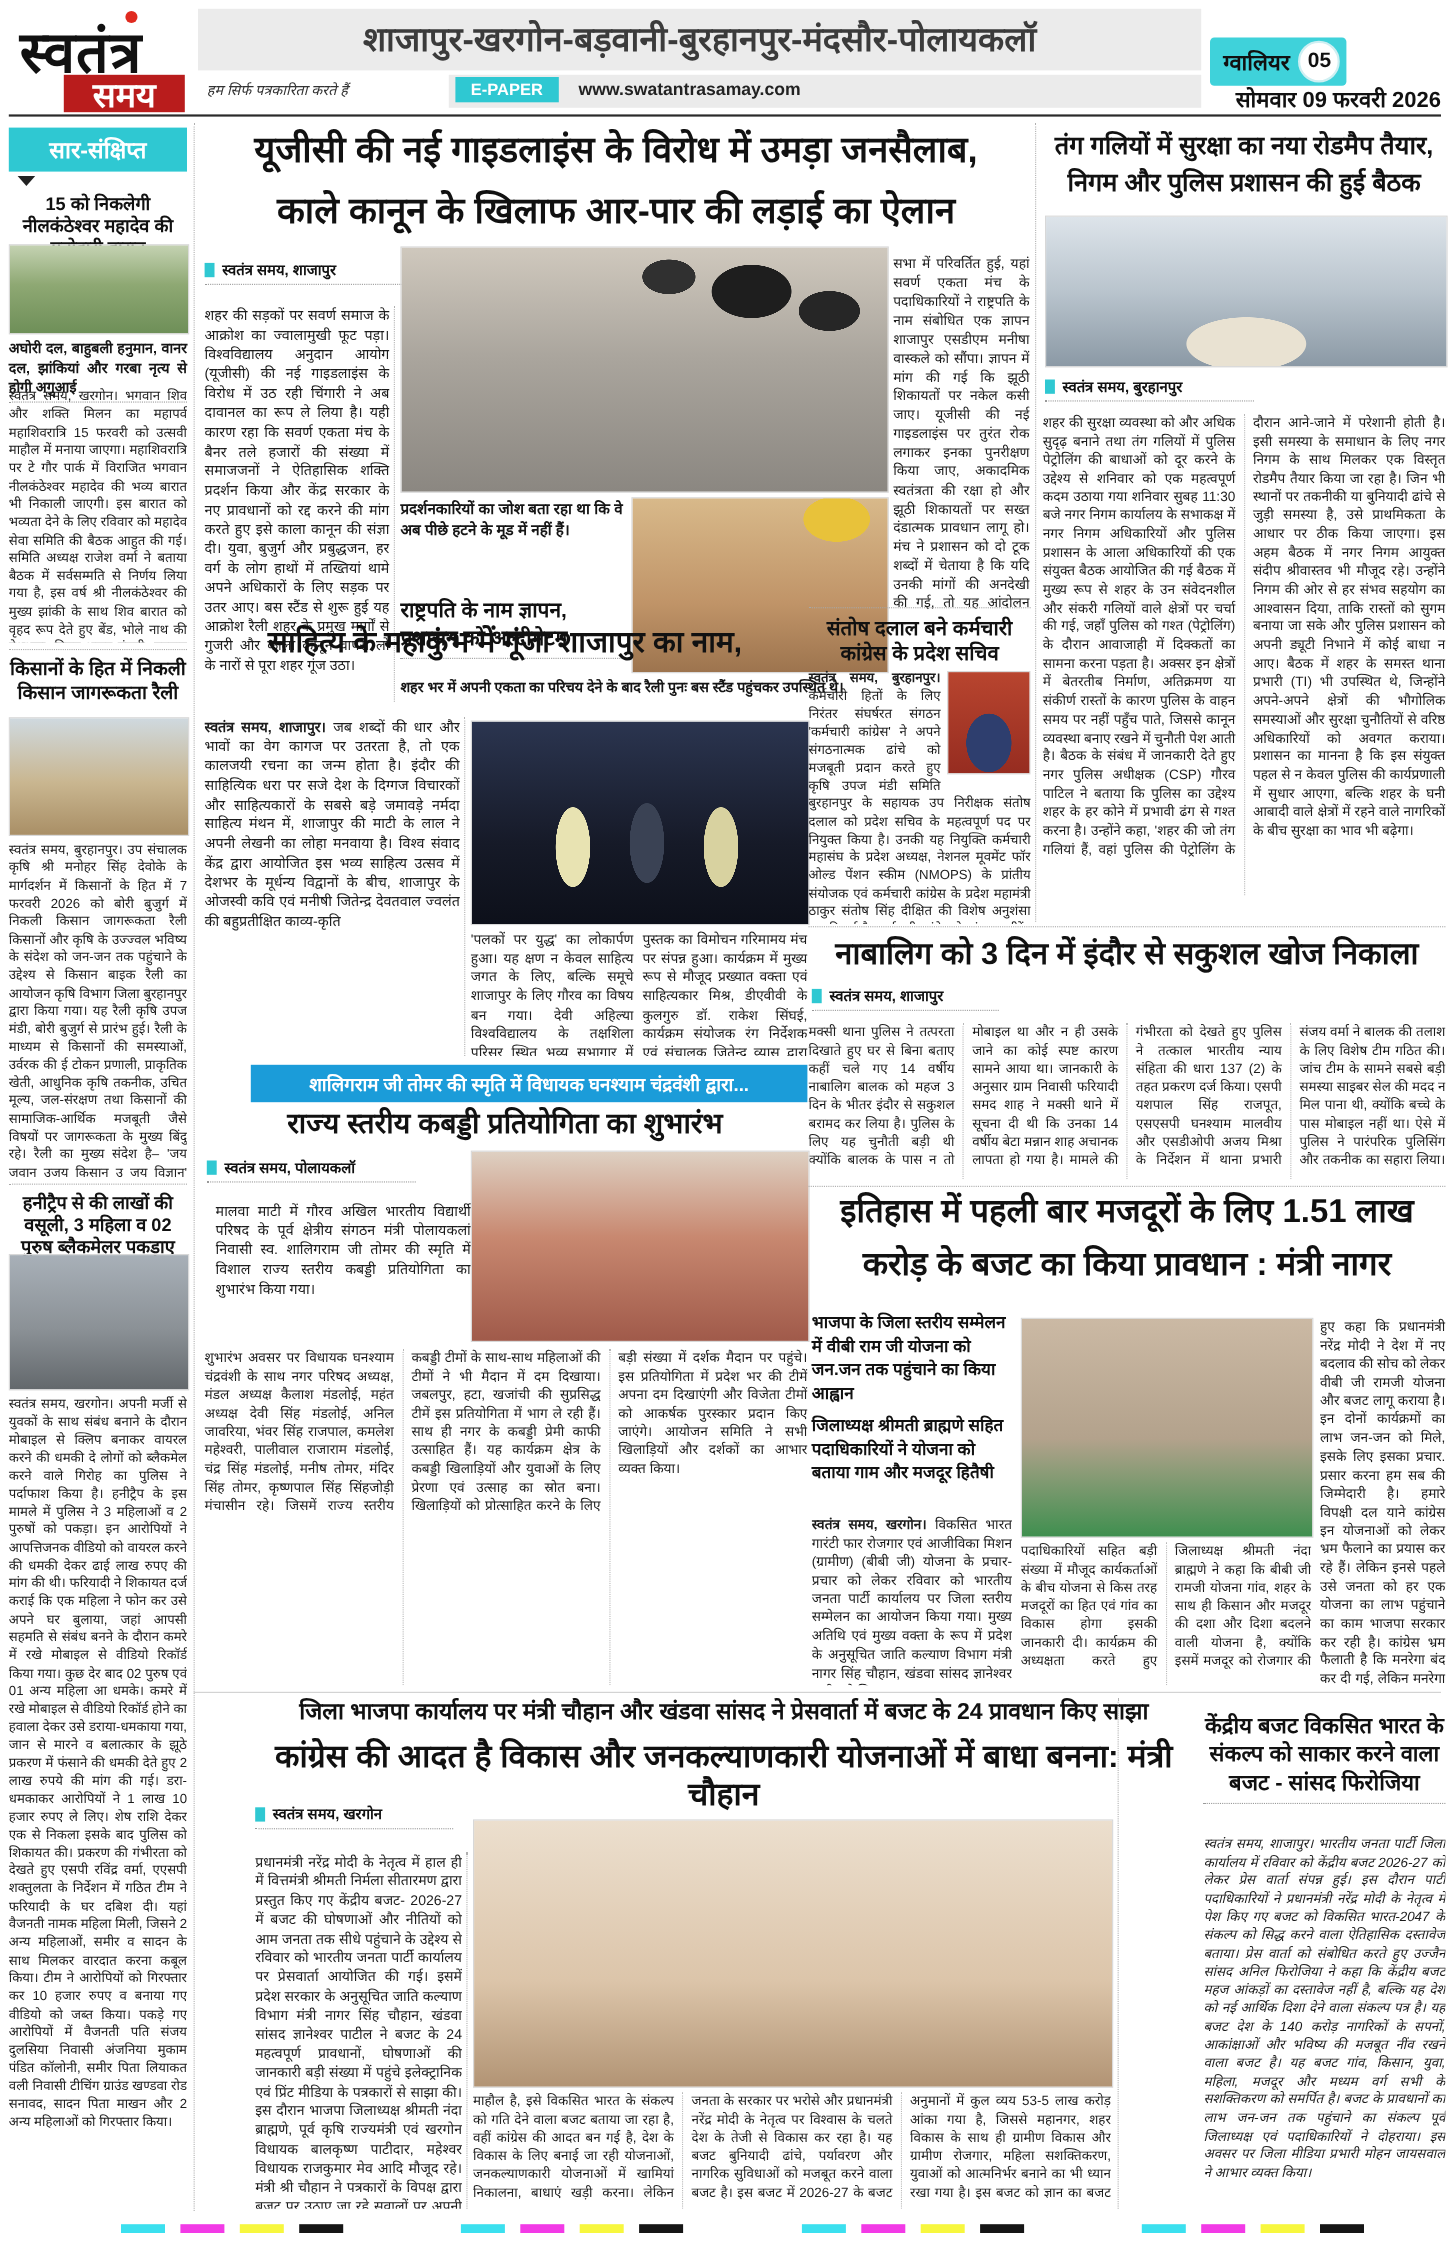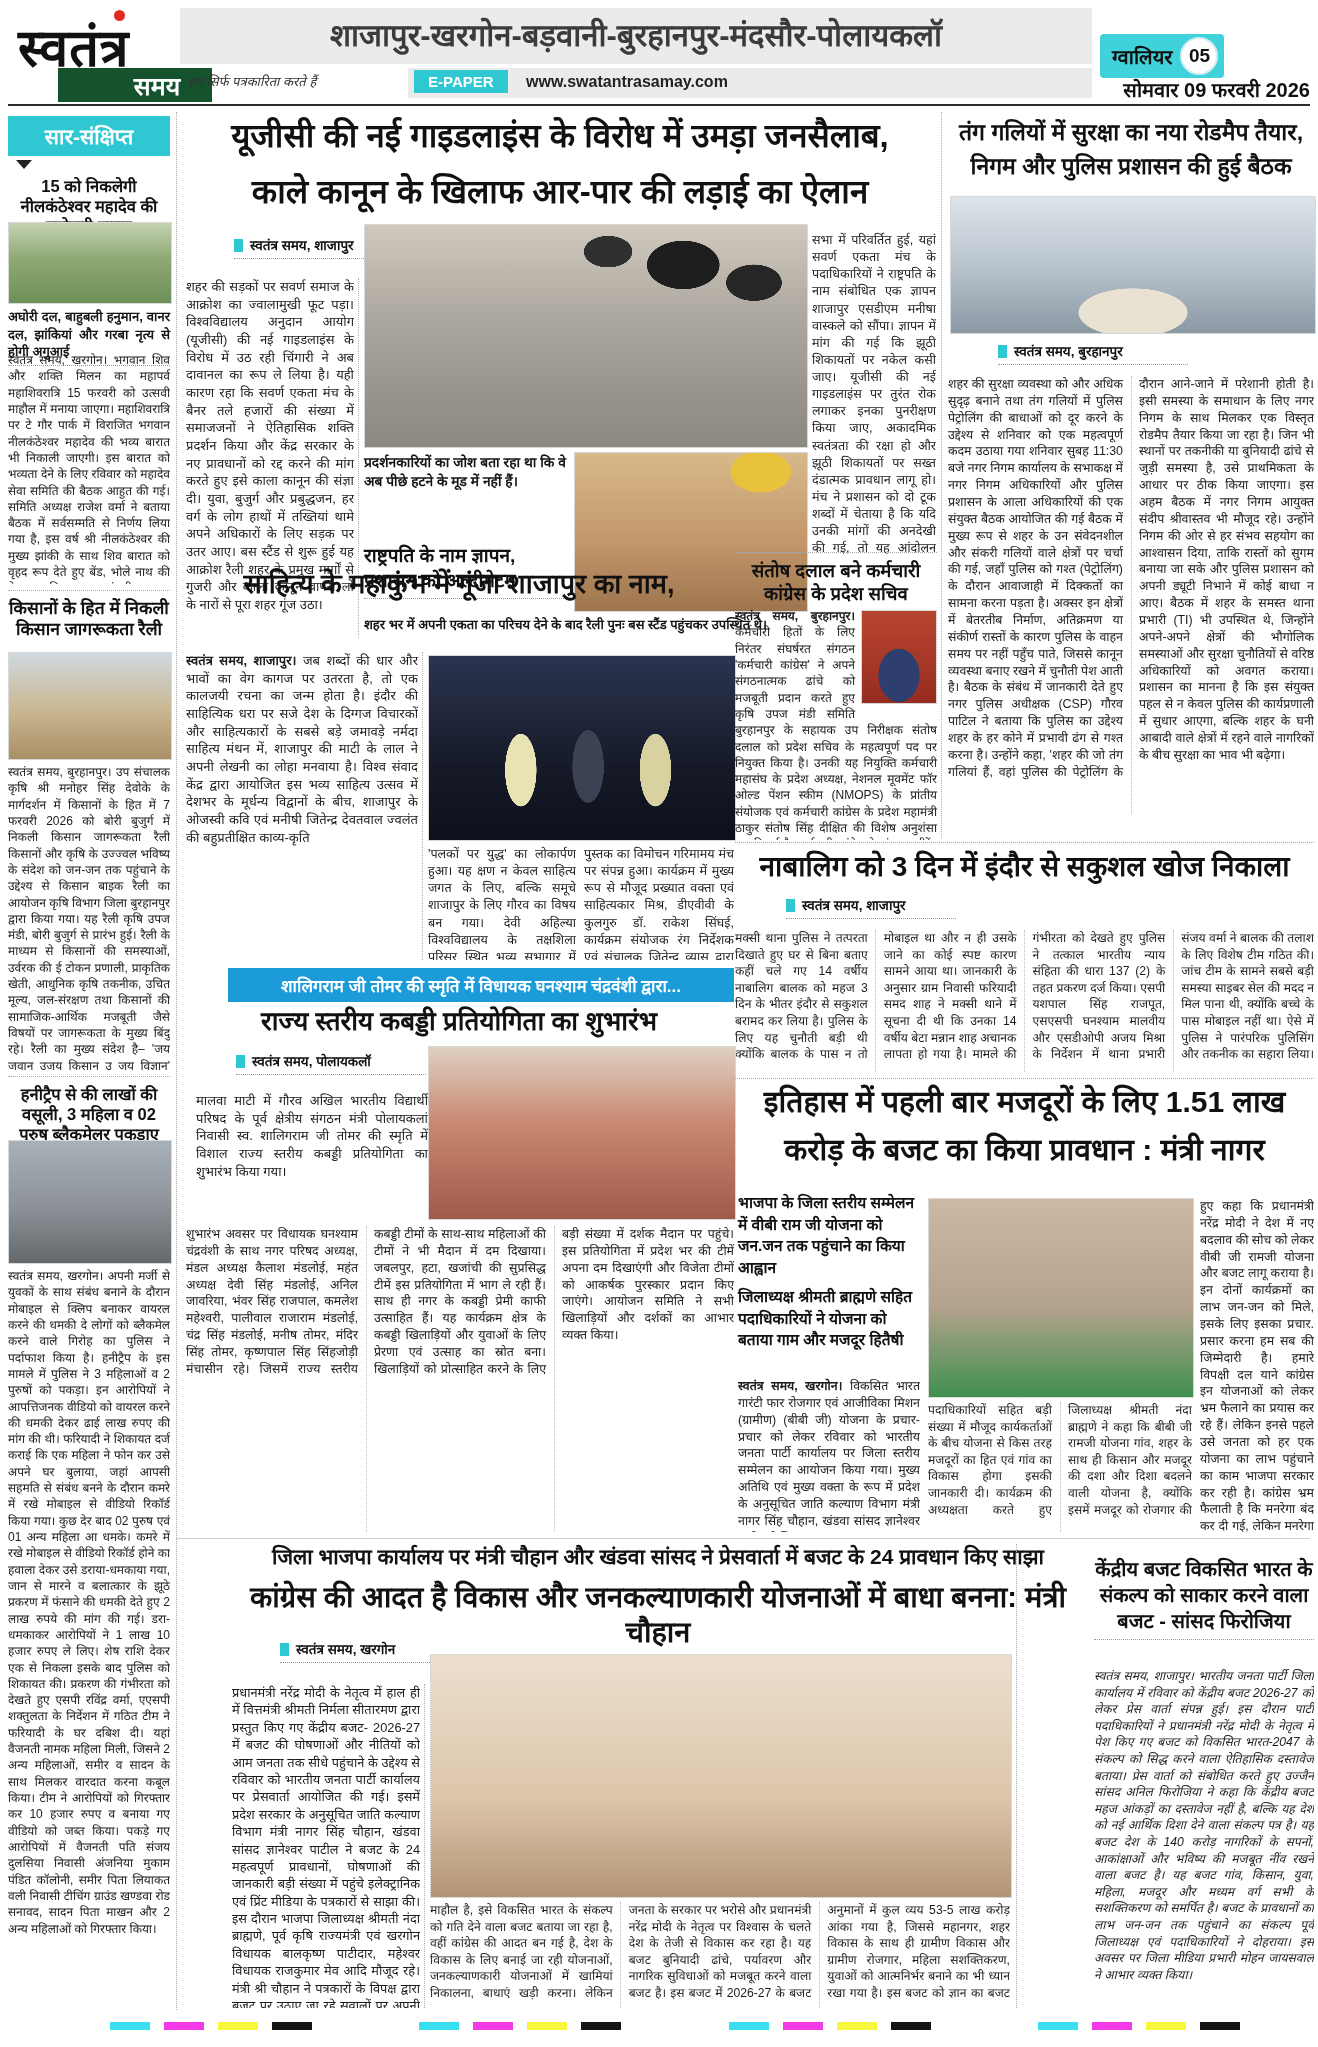--- a/index.html
+++ b/index.html
@@ -6,21 +6,21 @@
   .page{position:relative;width:1318px;height:2047px;background:#ffffff;overflow:hidden;
         font-family:"Liberation Sans","DejaVu Sans",sans-serif;color:#1b1b1b;}
   .abs{position:absolute;}
   .hl{font-weight:700;color:#111;line-height:1.22;}
   .ctr{text-align:center;}
   .b{font-size:12.4px;line-height:1.36;text-align:justify;color:#1c1c1c;overflow:hidden;}
   .cols2{column-count:2;column-gap:16px;column-rule:1px dotted #b8b8b8;}
   .cols3{column-count:3;column-gap:16px;column-rule:1px dotted #b8b8b8;}
   .cols4{column-count:4;column-gap:16px;column-rule:1px dotted #b8b8b8;}
   .byline{display:flex;align-items:center;gap:7px;font-weight:700;font-size:13.5px;color:#111;
-          border-bottom:1px dotted #999;padding-bottom:4px;margin-left:48px;}
+          border-bottom:1px dotted #999;padding-bottom:4px;}
   .sq{width:9px;height:13px;background:#2fc8d2;display:inline-block;flex:0 0 auto;}
   .inb{font-weight:700;}
   .photo{overflow:hidden;border:1px solid #d8d8d8;}
   .ph-garden{background:linear-gradient(180deg,#c4d2b2 0%,#8ea873 45%,#6e8f58 100%);}
   .ph-rally-s{background:linear-gradient(180deg,#cfd9df 0%,#c9b690 55%,#a98f66 100%);}
   .ph-police{background:linear-gradient(180deg,#a8b0b8 0%,#8b9196 55%,#63686c 100%);}
   .ph-protest{background:
       radial-gradient(ellipse 60px 40px at 72% 18%,#1e1e1e 0 60%,transparent 61%),
       radial-gradient(ellipse 46px 30px at 88% 26%,#262626 0 60%,transparent 61%),
       radial-gradient(ellipse 40px 26px at 55% 12%,#303030 0 60%,transparent 61%),
@@ -42,21 +42,21 @@
   .cap{font-size:13px;font-weight:700;line-height:1.35;color:#151515;text-align:justify;}
   .subhd{font-weight:700;color:#111;line-height:1.3;border-bottom:1px dotted #999;padding-bottom:5px;}
   .vr{border-left:1px dotted #b0b0b0;width:0;}
   .hr-dot{border-top:1px dotted #a8a8a8;height:0;}
   .hr-solid{border-top:1px solid #cfcfcf;height:0;}
   .kicker-blue{background:#1b9cd9;color:#ffffff;font-weight:700;display:flex;align-items:center;justify-content:center;}
   .secbox{background:#2fc8d2;color:#ffffff;font-weight:700;display:flex;align-items:center;justify-content:center;}
   .tri{width:0;height:0;border-left:8px solid transparent;border-right:8px solid transparent;border-top:9px solid #222;}
   .band{background:#ebebeb;}
   .mast-top{font-weight:800;font-size:52px;letter-spacing:1px;color:#111;line-height:1;}
-  .mast-red{background:#14532d;color:#ffffff;font-weight:800;font-size:25px;display:flex;align-items:center;justify-content:center;padding-left:44px;}
+  .mast-red{background:#b91c1c;color:#ffffff;font-weight:800;font-size:31px;display:flex;align-items:center;justify-content:center;}
   .reddot{width:11px;height:11px;border-radius:50%;background:#e02a1f;}
   .edition-pill{background:#3fd2da;display:flex;align-items:center;gap:8px;padding:3px 6px 3px 12px;border-radius:4px;}
   .edition-pill .circ{width:34px;height:34px;border-radius:50%;background:#ffffff;display:flex;align-items:center;justify-content:center;
       font-weight:800;font-size:19px;color:#111;border:2px solid #cfeff2;}
   .epaper{background:#2fc8d2;color:#ffffff;font-weight:700;font-size:15px;padding:3px 14px;}
   .reg{display:flex;gap:14px;}
   .reg span{width:40px;height:8px;display:inline-block;}
   .rc1{background:#3be0ef;} .rc2{background:#f23ae6;} .rc3{background:#f7f73e;} .rc4{background:#151515;}
   .it{font-style:italic;}
 </style>

